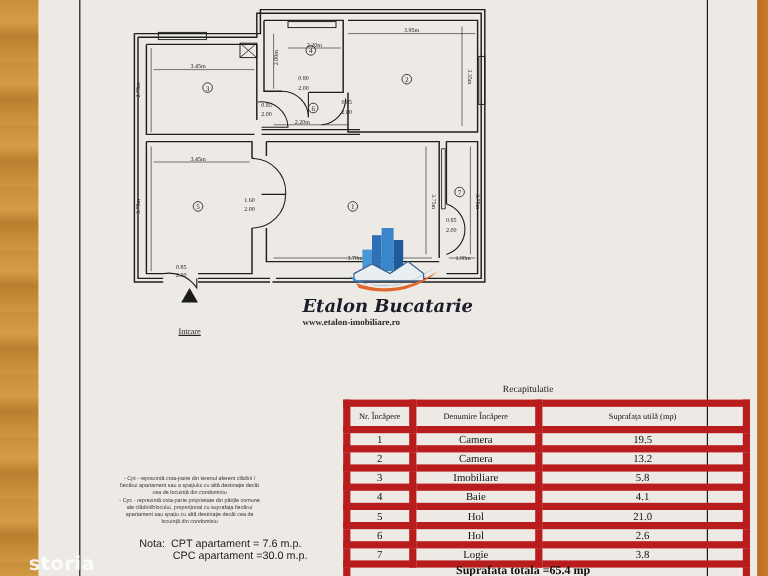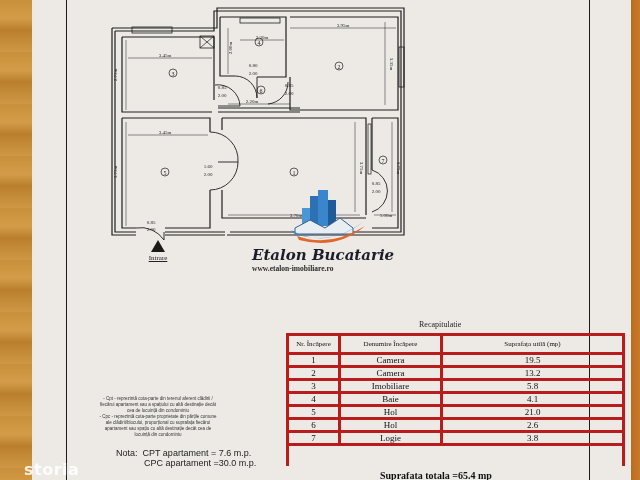--- a/index.html
+++ b/index.html
@@ -9,24 +9,24 @@
   .wood-right { position:absolute; right:0; top:0; width:10px; height:480px; background:linear-gradient(90deg,#b86a20,#c97a2a); }
   .paper { position:absolute; left:32px; top:0; width:599px; height:480px; background:#edeae6; }
   .frame-line { position:absolute; background:#1b1b1b; }
   .plan { position:absolute; left:0; top:0; width:640px; height:480px; }
   .plan svg { position:absolute; left:0; top:0; }
   .logo { position:absolute; left:255px; top:188px; width:140px; height:90px; }
   .brand { position:absolute; left:252px; top:246px; width:140px; text-align:center; font-family:"DejaVu Serif", serif; font-style:italic; font-weight:bold; font-size:15px; color:#1d1d2a; white-space:nowrap; }
   .site { position:absolute; left:252px; top:264px; width:140px; font-family:Liberation Serif, serif; font-size:7.5px; color:#2a2a2a; font-weight:bold; }
   .entry { position:absolute; left:140px; top:240px; width:36px; text-align:center; }
   .entry .tri { width:0; height:0; border-left:7px solid transparent; border-right:7px solid transparent; border-bottom:12px solid #1a1a1a; margin:0 auto; }
-  .entry .lbl { font-size:7px; color:#222; margin-top:2px;text-decoration:underline; }
+  .entry .lbl { font-size:7px; color:#222; margin-top:20px;text-decoration:underline; }
   .recap-title { position:absolute; left:395px; top:320px; font-size:8px; color:#222;padding-left:24px; }
   table.recap { position:absolute; left:286px; top:333px; width:339px; border-collapse:collapse; font-size:9px; color:#111; }
-  table.recap td, table.recap th { border:3px solid #b91c1c; padding:0 2px; text-align:center; line-height:10px; height:10px; font-weight:normal; }
+  table.recap td, table.recap th { border:6px solid #b91c1c; padding:0 2px; text-align:center; line-height:10px; height:10px; font-weight:normal; }
   table.recap th { font-size:7px; height:16px; }
   table.recap td.sum { font-weight:bold; font-size:10px; height:28px; vertical-align:top; padding-top:2px; }
   .total-partial { position:absolute; left:380px; top:470px; font-weight:bold; font-size:10px; color:#111; }
   .legend { position:absolute; left:98px; top:396px; width:120px; text-align:center; font-size:4.5px; line-height:6px; color:#333; font-family:"Liberation Sans", sans-serif; }
   .nota { position:absolute; left:116px; top:448px; font-family:"Liberation Sans", sans-serif; font-size:9px; color:#222; line-height:10px; }
   .nota .row2 { padding-left:28px; }
   .watermark { position:absolute; left:24px; top:460px; font-family:"DejaVu Sans", sans-serif; font-weight:bold; font-size:16px; color:rgba(255,255,255,0.85); letter-spacing:0.5px; }
   .dim { font-family:"Liberation Serif", serif; font-size:5px; fill:#222; }
   .num { font-family:"Liberation Serif", serif; font-size:6px; fill:#222; }
 </style>

